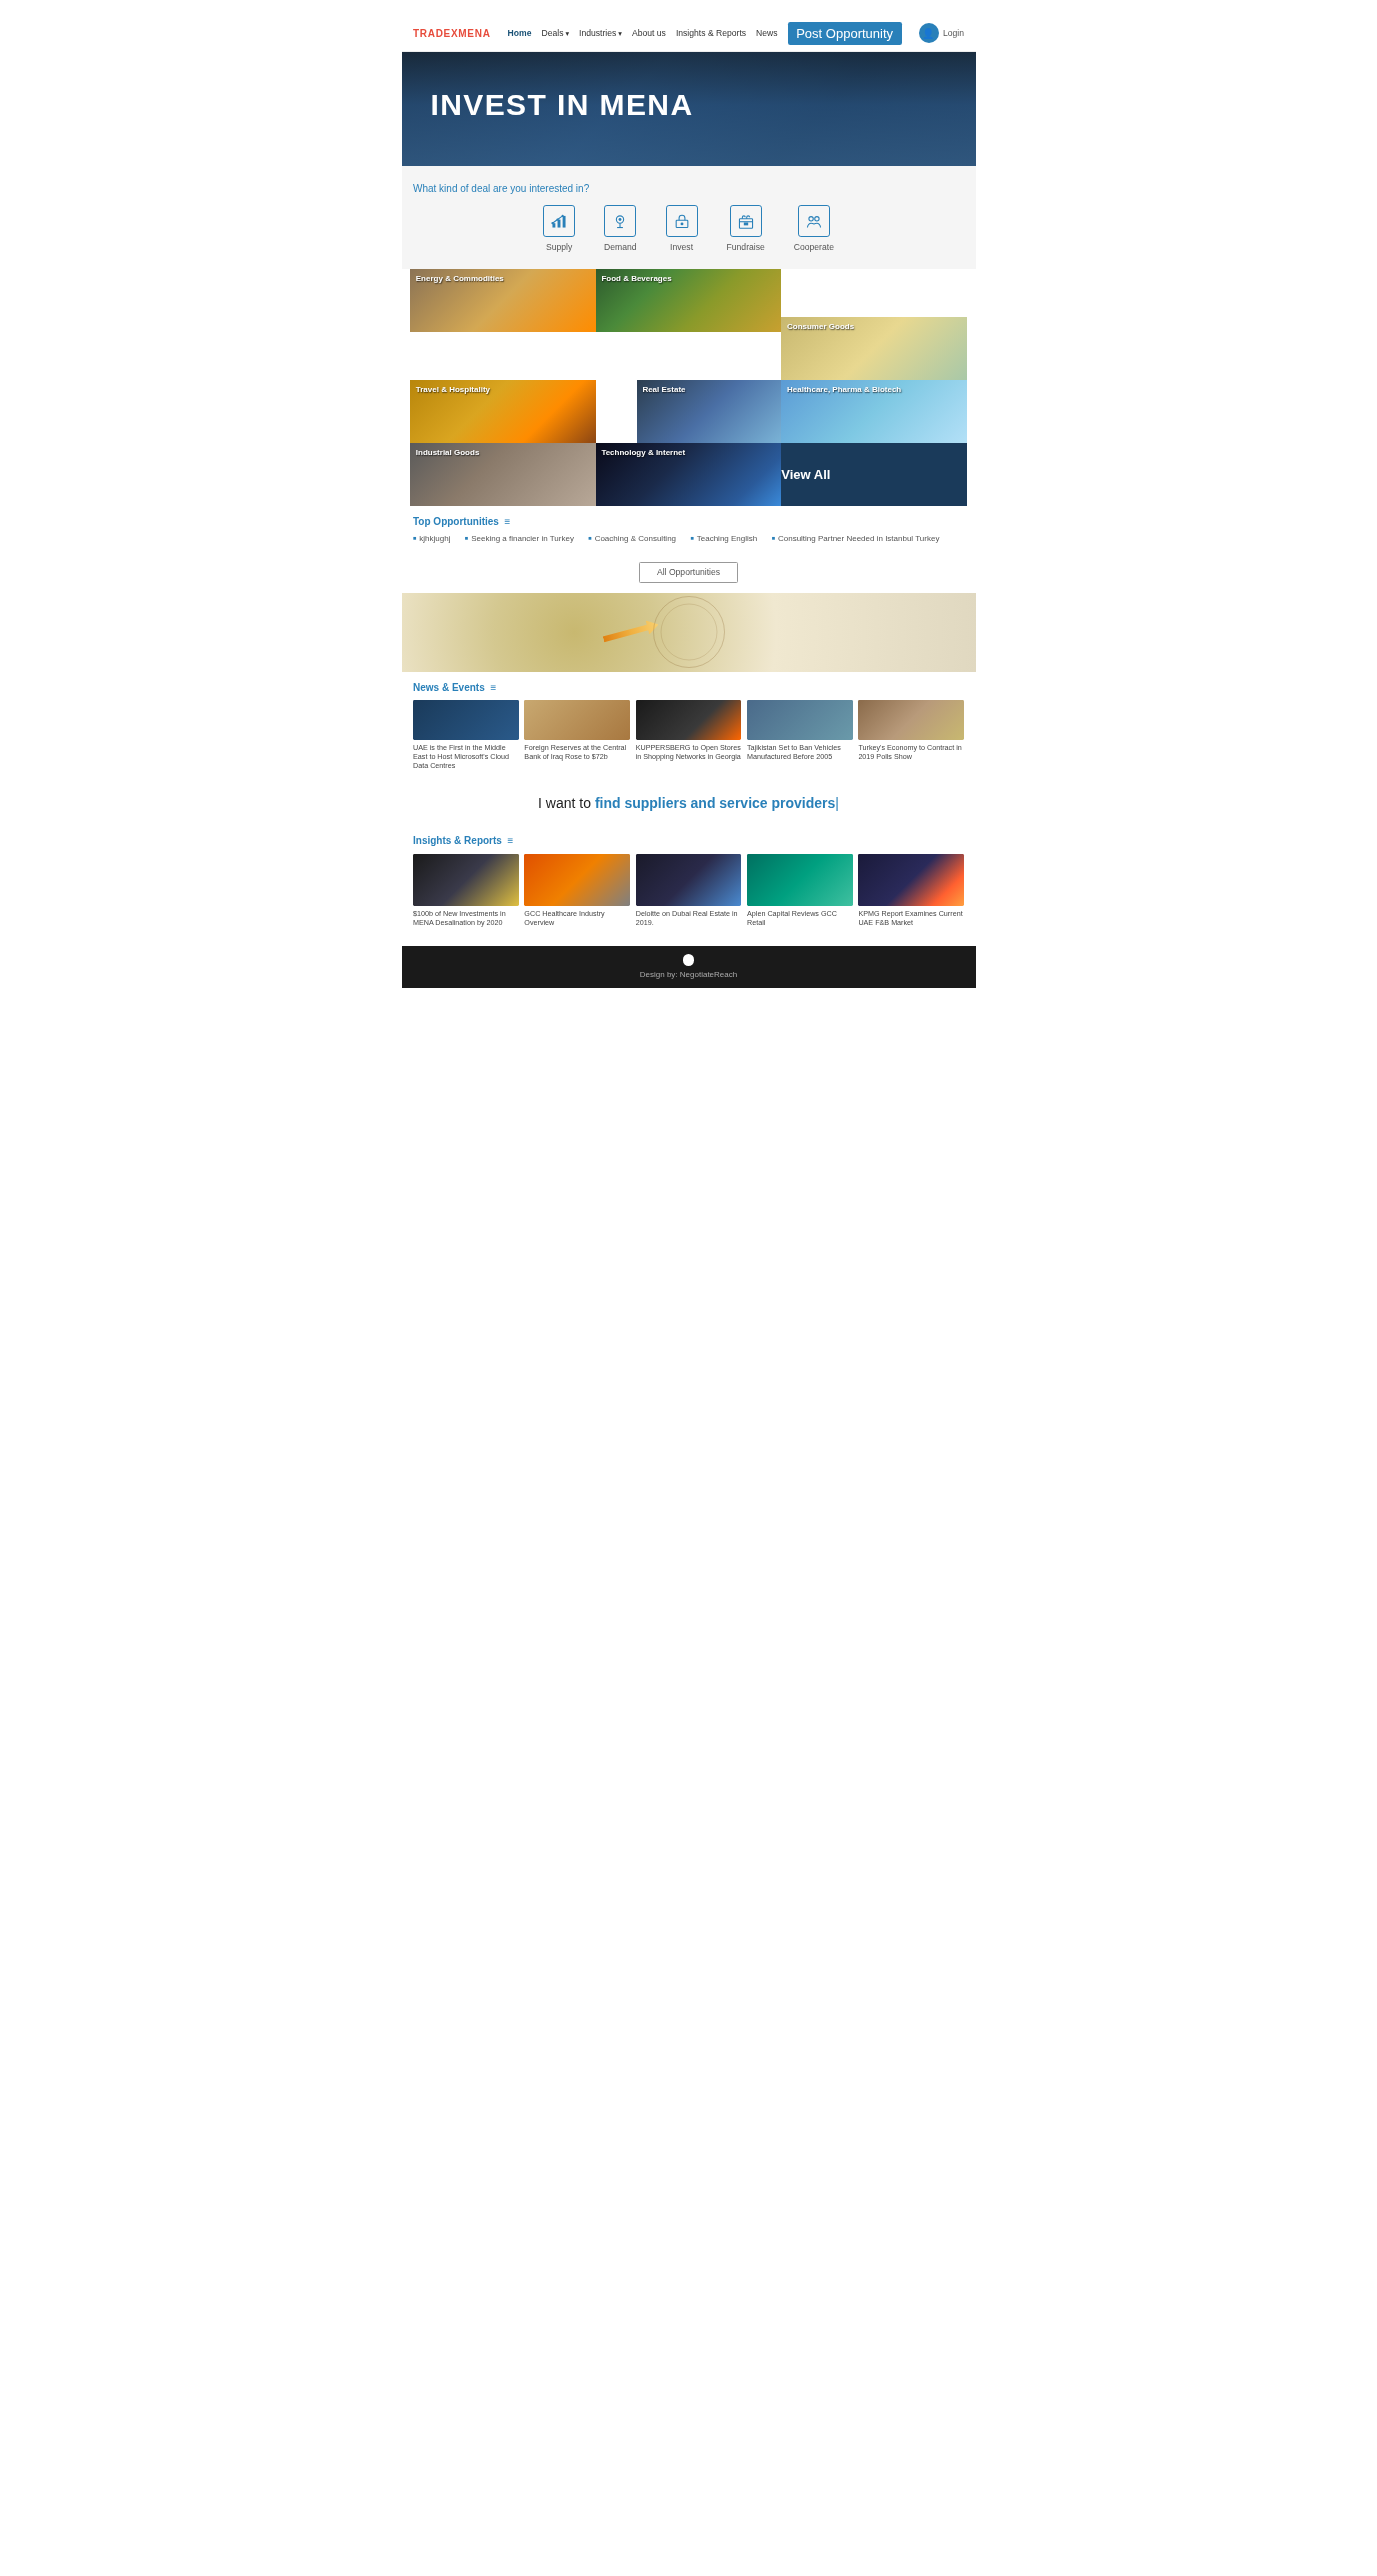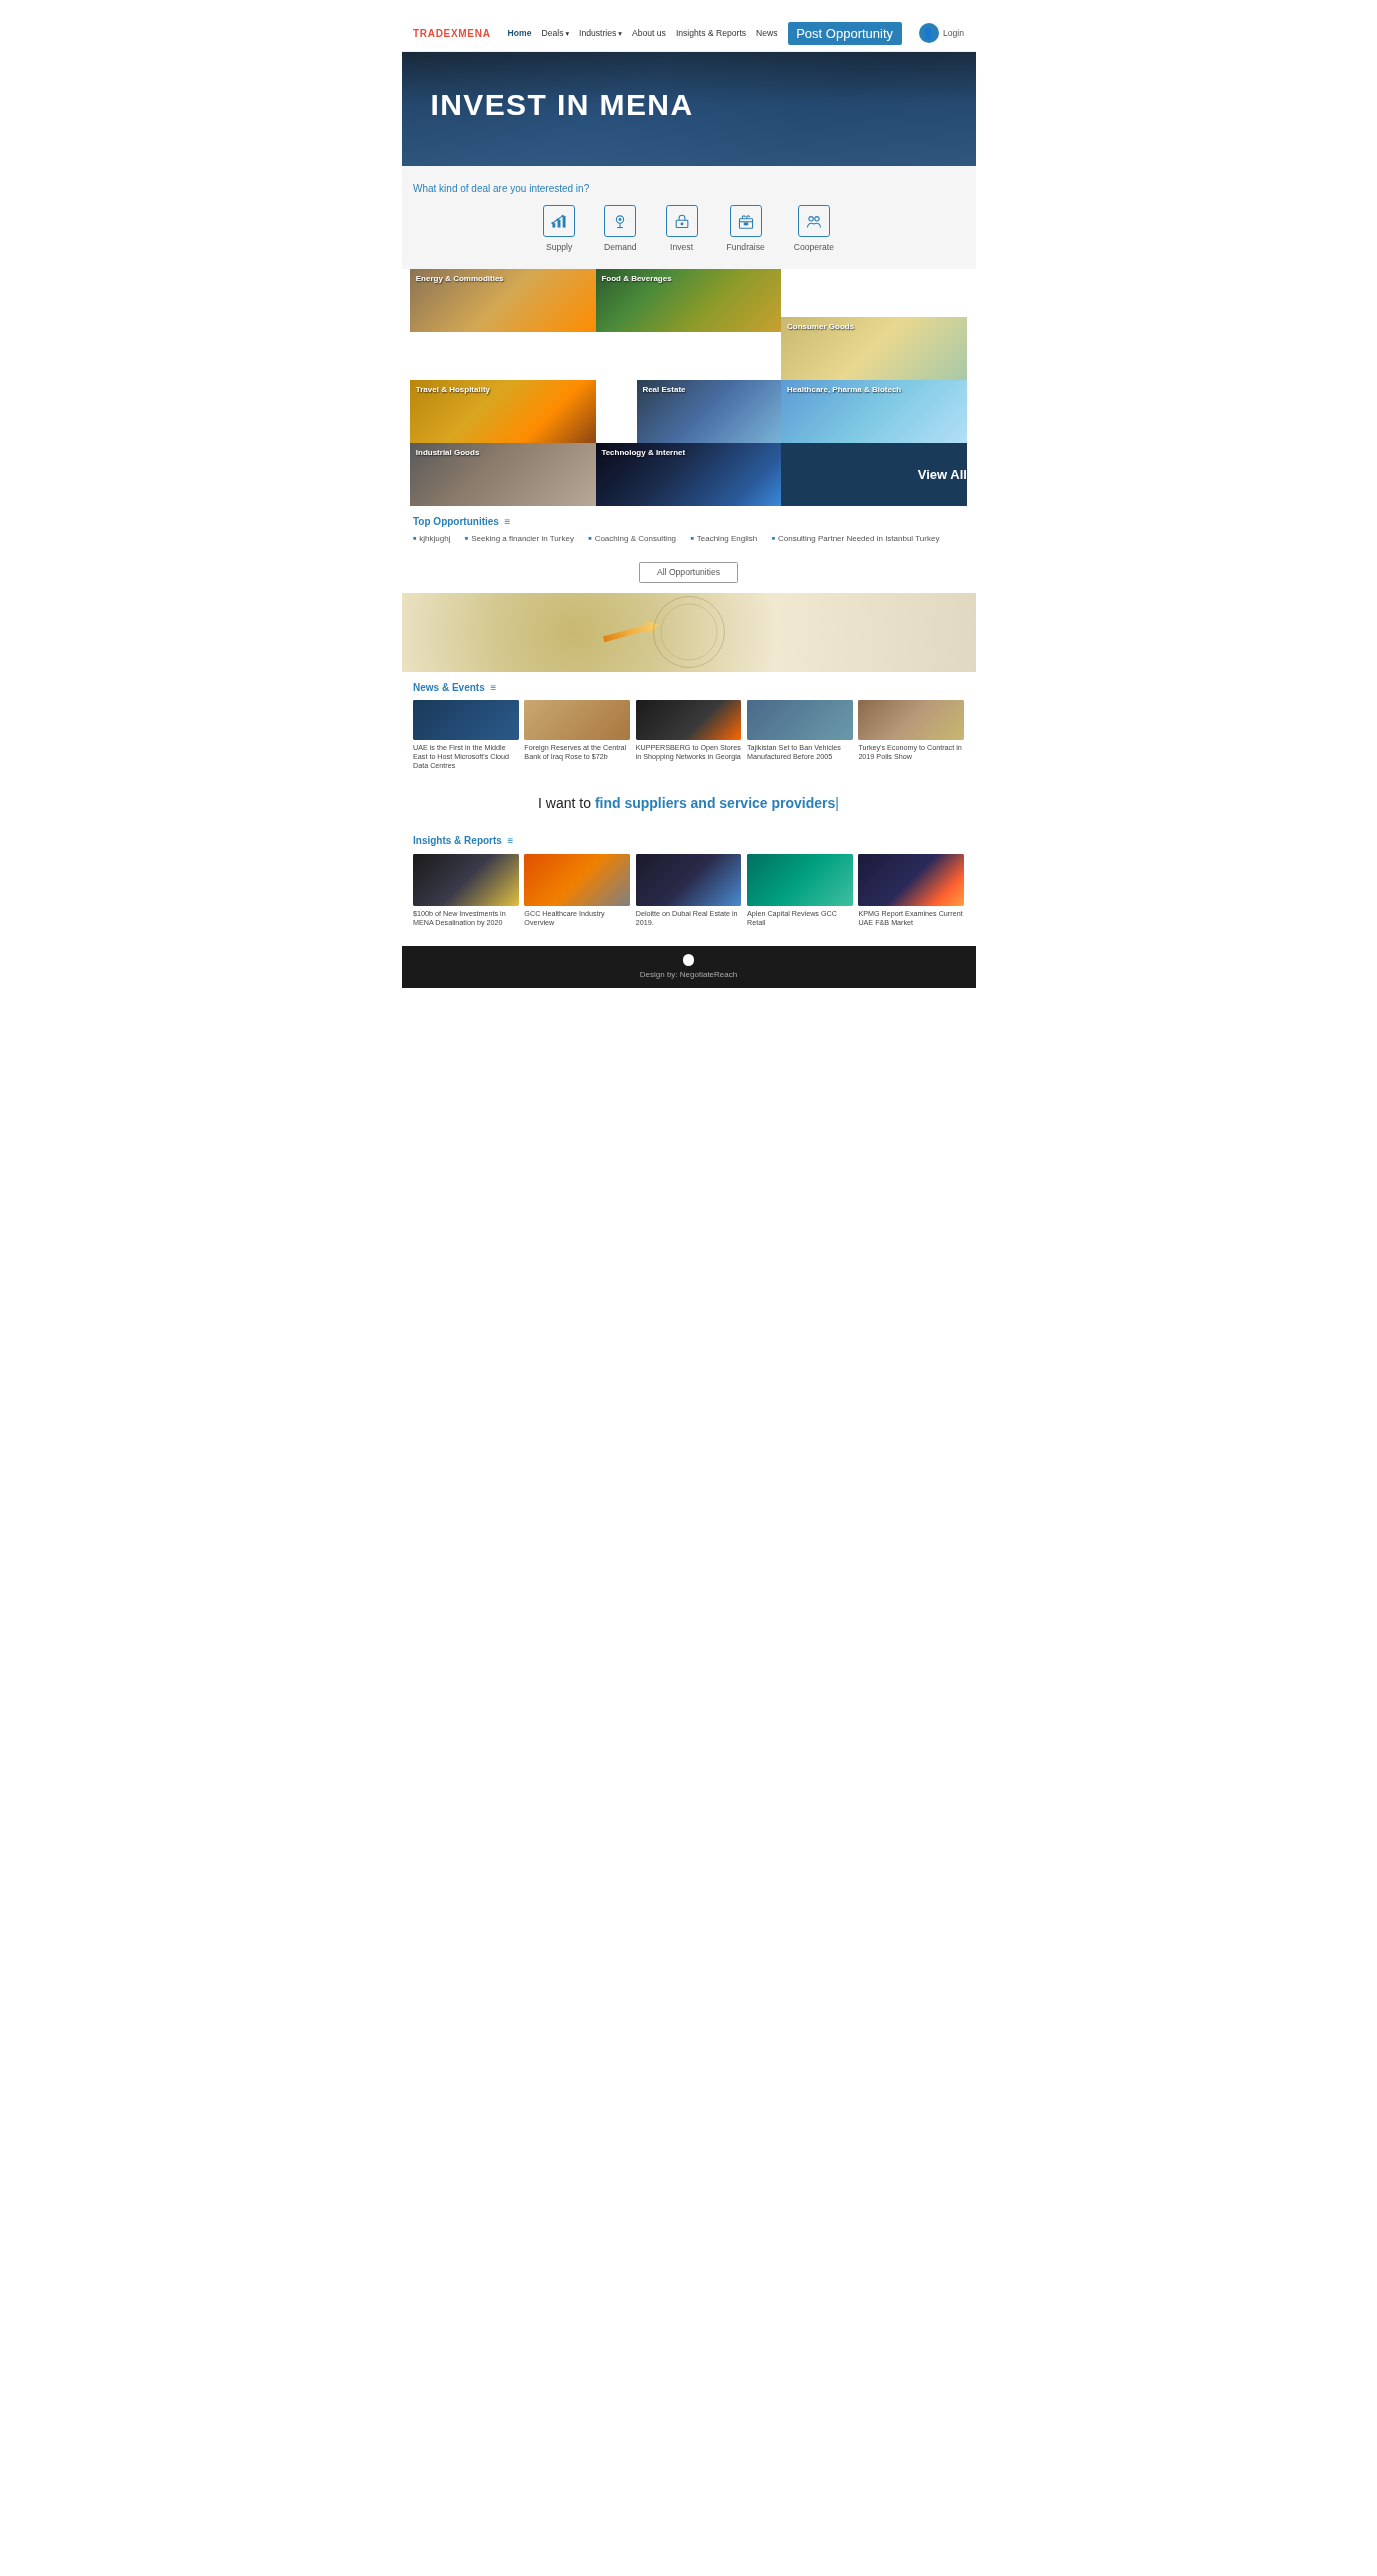--- a/index.html
+++ b/index.html
@@ -260,21 +260,21 @@
   </div>
   <div class="industry-card card-healthcare">
     <span class="label">Healthcare, Pharma &amp; Biotech</span>
   </div>
   <div class="industry-card card-industrial">
     <span class="label">Industrial Goods</span>
   </div>
   <div class="industry-card card-tech">
     <span class="label">Technology &amp; Internet</span>
   </div>
-  <div class="industry-card view-all" style="background:#1a3a5a; display:flex; align-items:center; justify-content:flex-end;">
+  <div class="industry-card view-all" style="background:#1a3a5a; display:flex; align-items:center; justify-content:flex-start;">
     <span class="label" style="position:static; font-size:13px; color:#fff; text-shadow:none;">View All</span>
   </div>
 </div>
 
 <div class="opportunities-section">
   <div class="section-title">
     <h3>Top Opportunities</h3>
     <span class="menu-icon">≡</span>
   </div>
   <div class="opp-list">

